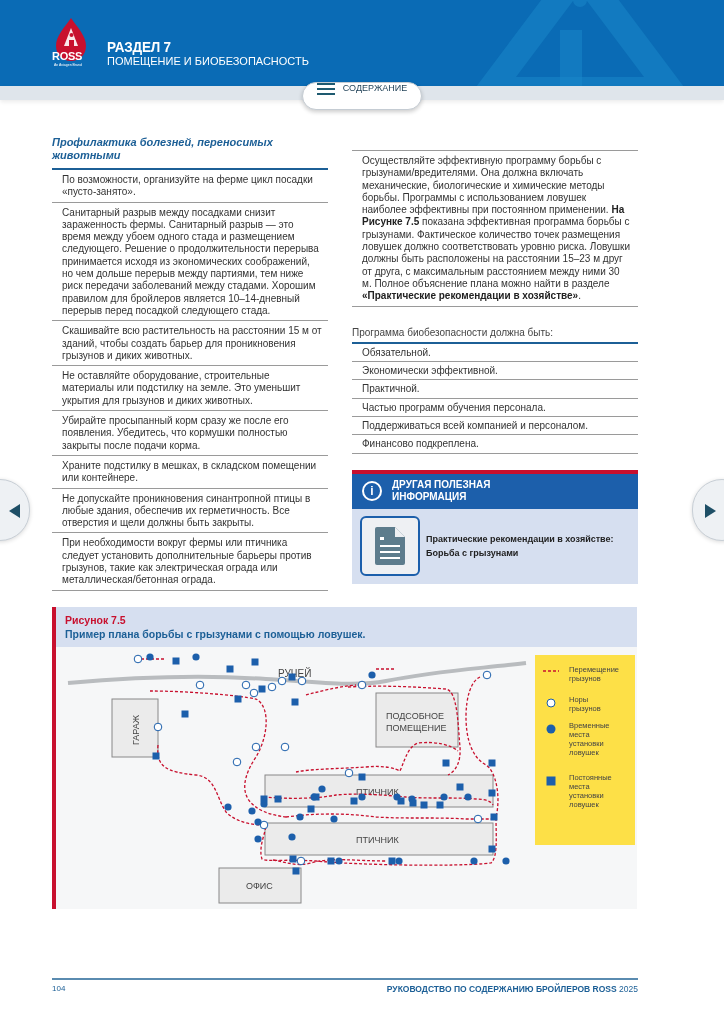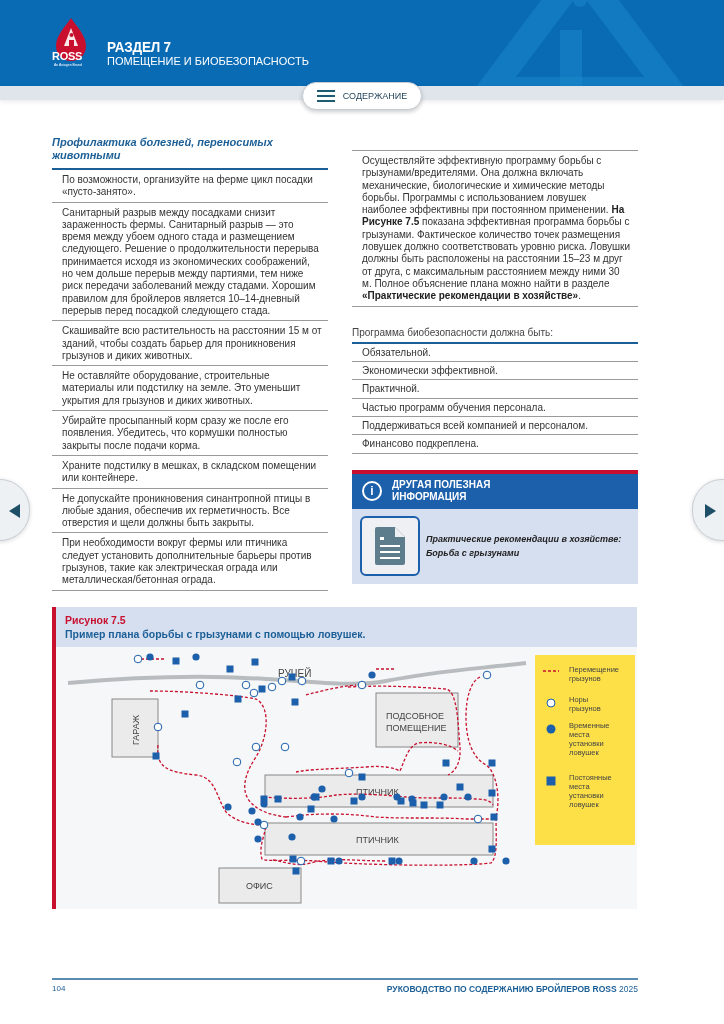--- a/index.html
+++ b/index.html
@@ -8,41 +8,41 @@
 
   .header { position: absolute; left: 0; top: 0; width: 724px; height: 86px; background: #0a6bb5; overflow: hidden; }
   .header-watermark { position: absolute; left: 470px; top: -20px; width: 220px; height: 120px; }
   .logo { position: absolute; left: 50px; top: 16px; width: 42px; height: 56px; }
   .logo-text { position: absolute; left: 52px; top: 50px; color: #fff; font-weight: bold; font-size: 11px; letter-spacing: -0.3px; }
   .logo-sub { position: absolute; left: 54px; top: 63px; color: #fff; font-size: 3.5px; }
   .section-title { position: absolute; left: 107px; top: 38px; color: #fff; font-size: 15px; font-weight: bold; letter-spacing: -0.2px; transform: scaleX(0.9); transform-origin: left; }
   .section-sub { position: absolute; left: 107px; top: 55px; color: #fff; font-size: 11px; }
 
   .subbar { position: absolute; left: 0; top: 86px; width: 724px; height: 14px; background: #dfe5eb; box-shadow: 0 2px 4px rgba(0,0,0,0.08); }
-  .toc-btn { position: absolute; left: 302px; top: 82px; width: 120px; height: 28px; background: #fff; border-radius: 14px; border: 1px solid #c5ccd3; box-shadow: 0 2px 4px rgba(0,0,0,0.2); display: flex; align-items: center; justify-content: center; gap: 8px; cursor: pointer; }
+  .toc-btn { position: absolute; left: 302px; top: 82px; width: 120px; height: 28px; background: #fff; border-radius: 14px; border: 1px solid #c5ccd3; box-shadow: 0 2px 4px rgba(0,0,0,0.2); display: flex; justify-content: center; gap: 8px; cursor: pointer; }
   .toc-btn .burger { width: 18px; height: 12px; display: flex; flex-direction: column; justify-content: space-between; }
   .toc-btn .burger span { display: block; height: 2px; background: #1e5a70; }
   .toc-btn .label { font-size: 9px; color: #1e3f55; }
 
   .col-left { position: absolute; left: 52px; top: 136px; width: 276px; }
   .col-right { position: absolute; left: 352px; top: 150px; width: 286px; }
   .sec-title { color: #1c5f96; font-weight: bold; font-size: 11px; line-height: 13px; padding-bottom: 6px; border-bottom: 2px solid #1c5f96; font-style: italic; }
   .item { font-size: 10px; line-height: 12.3px; color: #333; padding: 4px 6px 3px 10px; border-bottom: 1px solid #9a9a9a; }
   .item b { color: #222; }
   .lead { font-size: 10px; line-height: 12.3px; color: #444; padding: 4px 0 3px 0; border-bottom: 2px solid #1c5f96; }
   .right-top-rule { border-top: 1px solid #9a9a9a; }
 
   .info-box { margin-top: 16px; background: #d6dff0; }
   .info-red { height: 4px; background: #c8102e; }
   .info-head { background: #1c5fab; height: 35px; display: flex; align-items: center; padding-left: 10px; gap: 10px; }
   .info-icon { width: 20px; height: 20px; border: 2px solid #fff; border-radius: 50%; color: #fff; font-size: 12px; font-weight: bold; display: flex; align-items: center; justify-content: center; }
   .info-title { color: #fff; font-size: 10px; font-weight: bold; line-height: 12px; }
   .info-body { display: flex; align-items: center; padding: 7px 8px 8px 8px; gap: 6px; }
   .doc-tile { width: 60px; height: 60px; background: #eef0f3; border: 2px solid #1c5fab; border-radius: 6px; display: flex; align-items: center; justify-content: center; cursor: pointer; }
-  .info-link { font-size: 9px; font-style: italic; font-weight: bold; color: #222; line-height: 14px; cursor: pointer; }
+  .info-link { font-size: 9px; font-weight: bold; color: #222; line-height: 14px; cursor: pointer; }
 
   .side-nav { position: absolute; top: 479px; width: 60px; height: 62px; border-radius: 31px; background: #eef1f4; border: 1px solid #c8cfd6; box-shadow: 0 1px 4px rgba(0,0,0,0.15); cursor: pointer; }
   .side-nav.left { left: -30px; }
   .side-nav.right { left: 692px; }
   .side-nav .arrow { position: absolute; top: 24px; width: 0; height: 0; border-top: 7px solid transparent; border-bottom: 7px solid transparent; }
   .side-nav.left .arrow { left: 38px; border-right: 11px solid #1e4f66; }
   .side-nav.right .arrow { left: 12px; border-left: 11px solid #1e4f66; }
 
   .figure { position: absolute; left: 52px; top: 607px; width: 585px; height: 302px; background: #f6f7f8; border-left: 4px solid #c8102e; }
   .fig-head { background: #d6dff0; height: 40px; padding: 7px 0 0 9px; }

